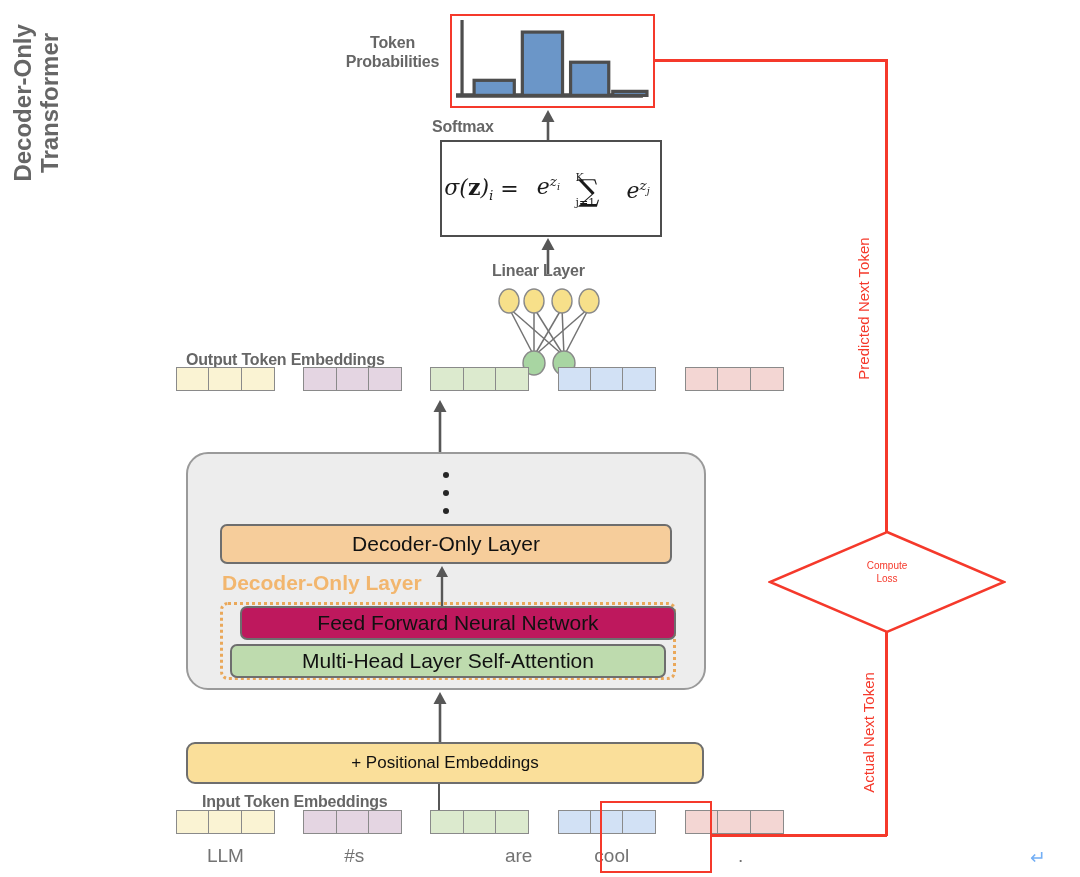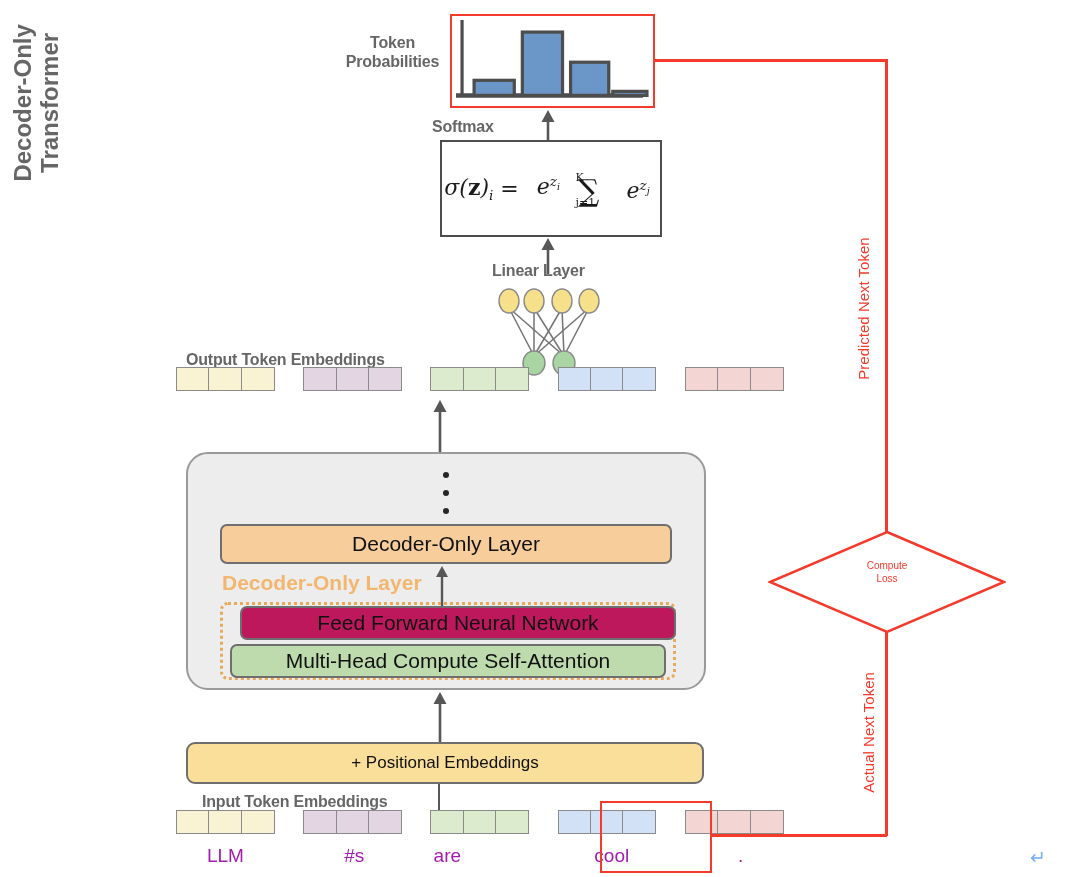--- a/index.html
+++ b/index.html
@@ -22,21 +22,21 @@
 
   
   .lbl-bold {
     font-weight: bold;
     color: #666666;
     font-size: 16px;
     letter-spacing: -0.2px;
     line-height: 1.18;
   }
   .lbl-plain {
-    color: #a21caf;
+    color: #737373;
     font-size: 19px;
   }
 
   
   #prob-box {
     left: 450px; top: 14px;
     width: 205px; height: 94px;
     border: 2.5px solid #f5392b;
     background: #ffffff;
     box-sizing: border-box;
@@ -386,21 +386,21 @@
         <polygon points="8,0 14,11 2,11" fill="#575757"></polygon>
       </svg>
     </div>
 
     <div class="abs" id="dotted-layer-label">Decoder-Only Layer</div>
 
     <div class="abs" id="dotted-layer"></div>
 
     <div class="abs inner-block" id="ffn-block">Feed Forward Neural Network</div>
 
-    <div class="abs inner-block" id="attn-block">Multi-Head Compute Self-Attention</div>
+    <div class="abs inner-block" id="attn-block">Multi-Head Layer Self-Attention</div>
   </div>
 
   <div class="abs" id="transformer-side">
     <div>Decoder-Only</div>
     <div>Transformer</div>
   </div>
 
   <div class="abs" style="left:432px; top:692px; width:16px; height:50px;">
     <svg width="16" height="50" viewBox="0 0 16 50">
       <line x1="8" y1="50" x2="8" y2="9" stroke="#575757" stroke-width="2.6"></line>
@@ -438,21 +438,21 @@
       <div class="emb-group">
         <div class="emb-cell c-red"></div>
         <div class="emb-cell c-red"></div>
         <div class="emb-cell c-red"></div>
       </div>
     </div>
 
   <div class="abs" id="token-text-row" style="left:176px; top:845px; display:flex; gap:30px;">
       <div class="lbl-plain" style="width: 98.8px; text-align: center;">LLM</div>
       <div class="lbl-plain" style="width: 98.8px; text-align: center;">#s</div>
-      <div class="lbl-plain" style="width: 98.8px; text-align: left;">are</div>
+      <div class="lbl-plain" style="width: 98.8px; text-align: right;">are</div>
       <div class="lbl-plain" style="width: 98.8px; text-align: center;">cool</div>
       <div class="lbl-plain" style="width: 98.8px; text-align: center;">.</div>
     </div>
 
   <div class="abs" id="red-target-box"></div>
 
   <div class="abs red-line" style="left:653px; top:59px; width:235px; height:2.5px;"></div>
 
   <div class="abs red-line" style="left:885px; top:59px; width:2.5px; height:473px;"></div>
 

